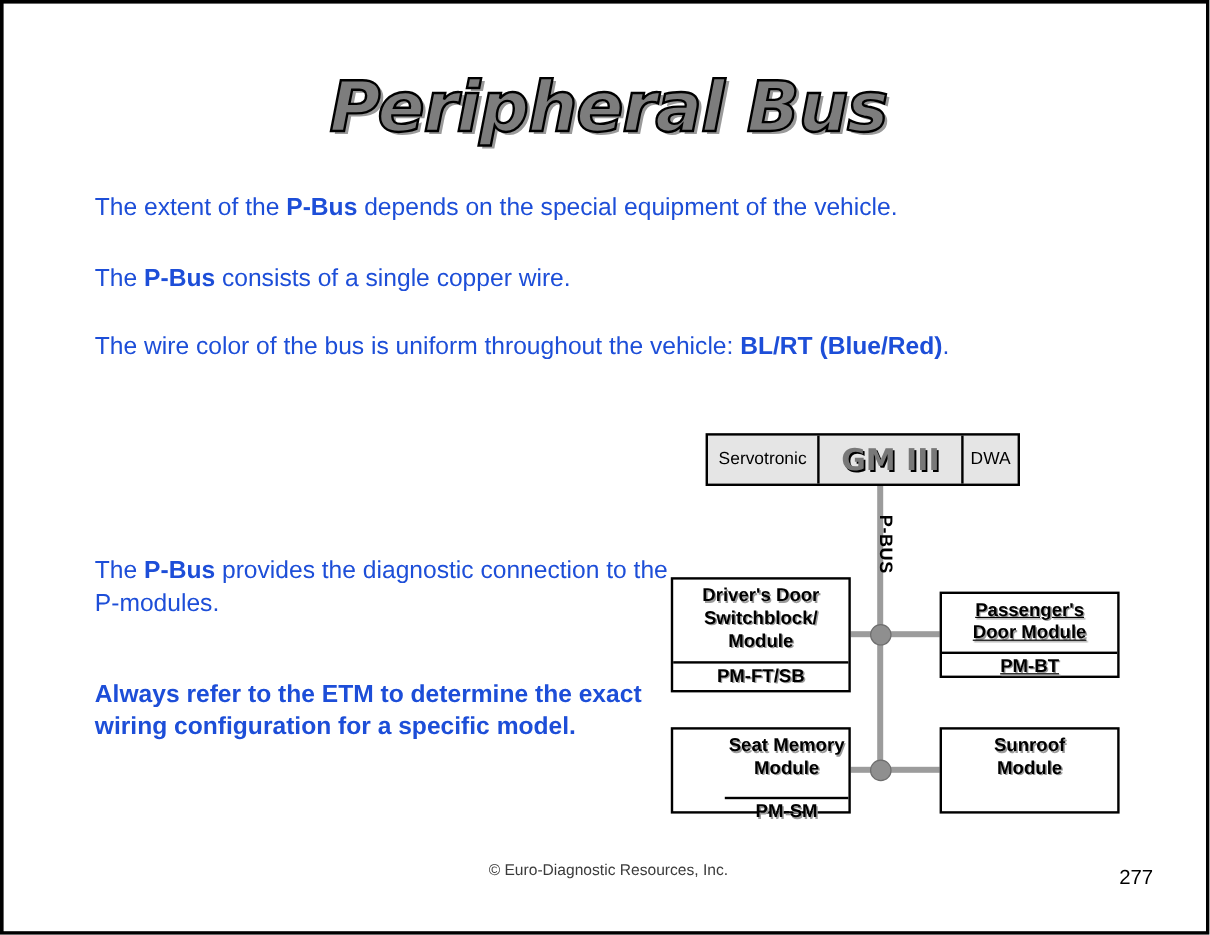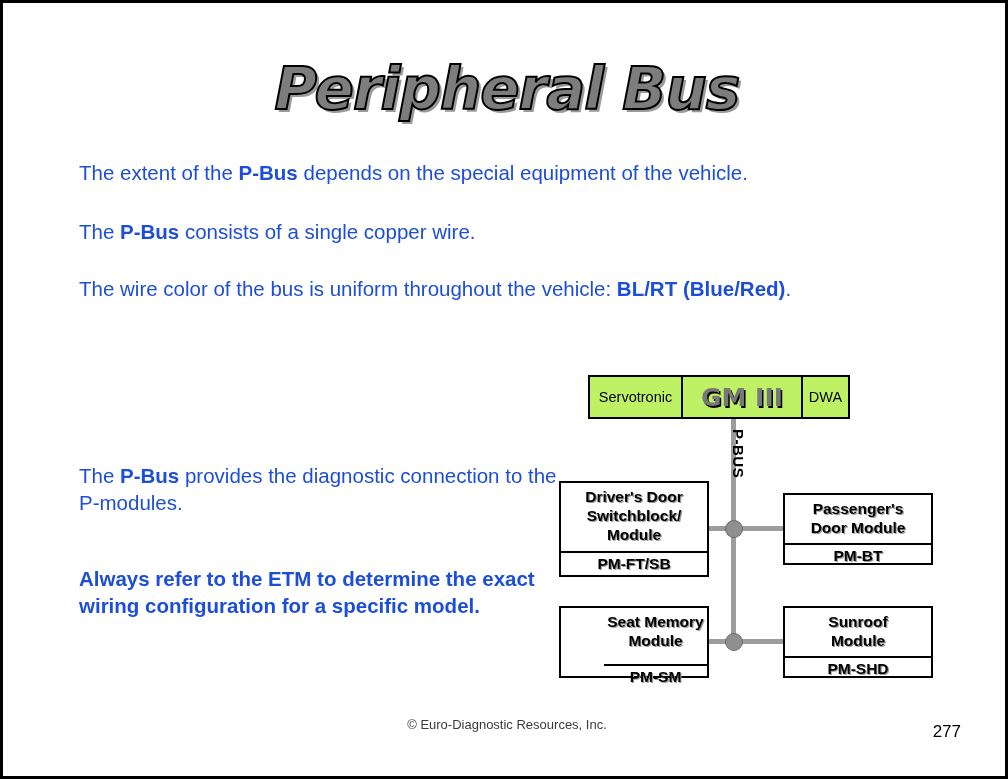--- a/index.html
+++ b/index.html
@@ -62,25 +62,25 @@
     left: 528px;
     top: 348px;
     width: 420px;
     height: 338px;
   }
 
   
   #topgroup {
     position: absolute;
     left: 57px;
-    top: 24px;
+    top: 10px;
     width: 262px;
     height: 44px;
     border: 2px solid #000000;
-    background: #bef264;
+    background: #e5e5e5;
     box-sizing: border-box;
   }
   #cell-servotronic {
     position: absolute;
     left: 0; top: 0;
     width: 93px; height: 40px;
     border-right: 2px solid #000000;
     box-sizing: border-box;
     display: flex; align-items: center; justify-content: center;
     font-size: 14.5px;
@@ -167,21 +167,21 @@
     font-size: 15.5px;
     font-weight: bold;
     text-align: center;
     border-top: 2px solid #000000;
     line-height: 22px;
     color: #000000;
     text-shadow: 1.2px 1.2px 0 #9b9b9b;
   }
 
   #box-ddsm { left: 28px; top: 130px; width: 150px; height: 96px; }
-  #box-pdm  { left: 252px; top: 142px; width: 150px; height: 72px; }
+  #box-pdm  { left: 252px; top: 142px; width: 150px; height: 72px; text-decoration: underline; }
   #box-smm  { left: 28px; top: 255px; width: 150px; height: 72px; padding-left: 43px; }
   #box-srm  { left: 252px; top: 255px; width: 150px; height: 72px; }
 
   
   #copyright {
     position: absolute;
     top: 714px;
     left: 0;
     width: 1008px;
     text-align: center;
@@ -254,21 +254,20 @@
         <div>Module</div>
       </div>
       <div class="modcode" style="margin-top:14px;">PM-SM</div>
     </div>
 
     <div class="modbox" id="box-srm">
       <div class="modtitle">
         <div>Sunroof</div>
         <div>Module</div>
       </div>
-      <div class="modcode" style="margin-top:6px;">PM-SHD</div>
     </div>
 
   </div>
 
   <div id="copyright">© Euro-Diagnostic Resources, Inc.</div>
   <div id="pagenum">277</div>
 
 </div>
 
 </body></html>

